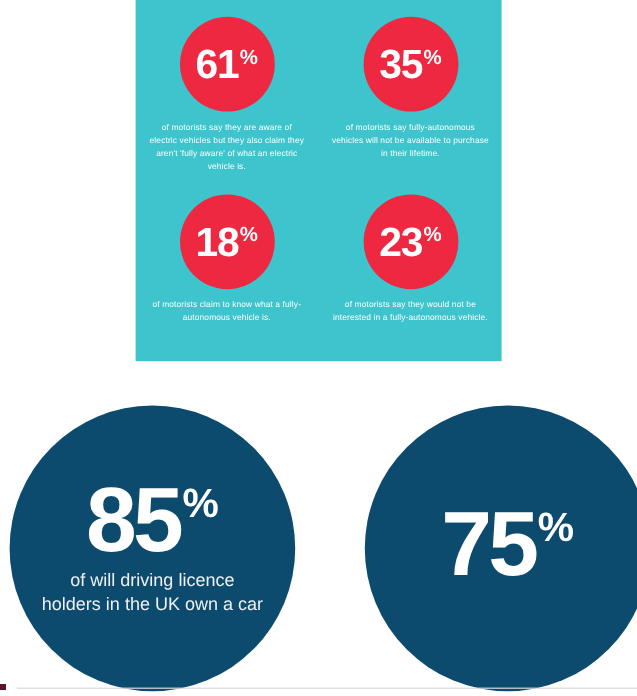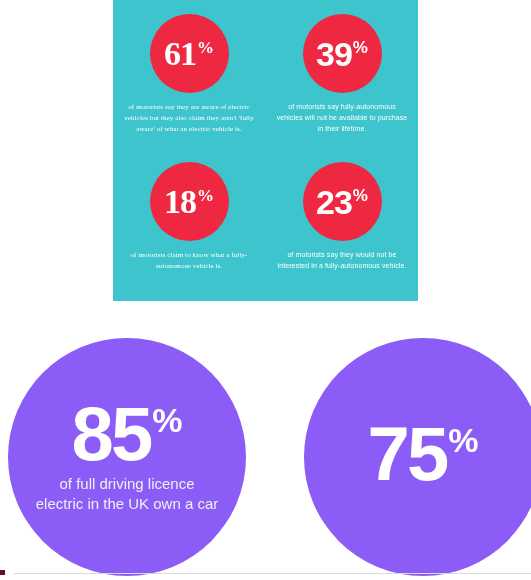--- a/index.html
+++ b/index.html
@@ -24,21 +24,21 @@
     width: 305px;
     height: 301px;
     background: #3dc4cc;
   }
 
   .stat-cell {
     position: absolute;
     width: 152px;
     text-align: center;
   }
-  .stat-cell.col-left  { left: 0px; font-family: Liberation Serif, serif; }
+  .stat-cell.col-left  { left: 0px; }
   .stat-cell.col-right { left: 153px; }
   .stat-cell.row-top   { top: 14px; }
   .stat-cell.row-bot   { top: 162px; }
 
   .red-circle {
     width: 79px;
     height: 79px;
     border-radius: 50%;
     background: #ee2841;
     margin: 0 auto;
@@ -76,21 +76,21 @@
     padding: 0 10px;
     letter-spacing: 0.1px;
   }
 
   
   .navy-circle {
     position: absolute;
     width: 238px;
     height: 238px;
     border-radius: 50%;
-    background: #8b5cf6;
+    background: #0c4a6e;
     display: flex;
     flex-direction: column;
     align-items: center;
     justify-content: center;
     box-sizing: border-box;
     padding: 0 26px;
   }
   #navy-left  { left: 8px;   top: 338px; }
   #navy-right { left: 304px; top: 338px; }
 
@@ -151,21 +151,21 @@
         <span class="pct-num">61</span>
         <span class="pct-sign">%</span>
       </div>
     </div>
     <div class="stat-caption">of motorists say they are aware of electric vehicles but they also claim they aren't 'fully aware' of what an electric vehicle is.</div>
   </div>
 
   <div class="stat-cell col-right row-top">
     <div class="red-circle">
       <div class="pct-wrap">
-        <span class="pct-num">39</span>
+        <span class="pct-num">35</span>
         <span class="pct-sign">%</span>
       </div>
     </div>
     <div class="stat-caption">of motorists say fully-autonomous vehicles will not be available to purchase in their lifetime.</div>
   </div>
 
   <div class="stat-cell col-left row-bot">
     <div class="red-circle">
       <div class="pct-wrap">
         <span class="pct-num">18</span>
@@ -185,21 +185,21 @@
     <div class="stat-caption">of motorists say they would not be interested in a fully-autonomous vehicle.</div>
   </div>
 
 </div>
 
 <div class="navy-circle" id="navy-left">
   <div class="navy-pct-wrap">
     <span class="navy-pct-num">85</span>
     <span class="navy-pct-sign">%</span>
   </div>
-  <div class="navy-caption">of full driving licence electric in the UK own a car</div>
+  <div class="navy-caption">of will driving licence holders in the UK own a car</div>
 </div>
 
 <div class="navy-circle" id="navy-right">
   <div class="navy-pct-wrap">
     <span class="navy-pct-num">75</span>
     <span class="navy-pct-sign">%</span>
   </div>
 </div>
 
 <div id="bottom-rule"></div>

